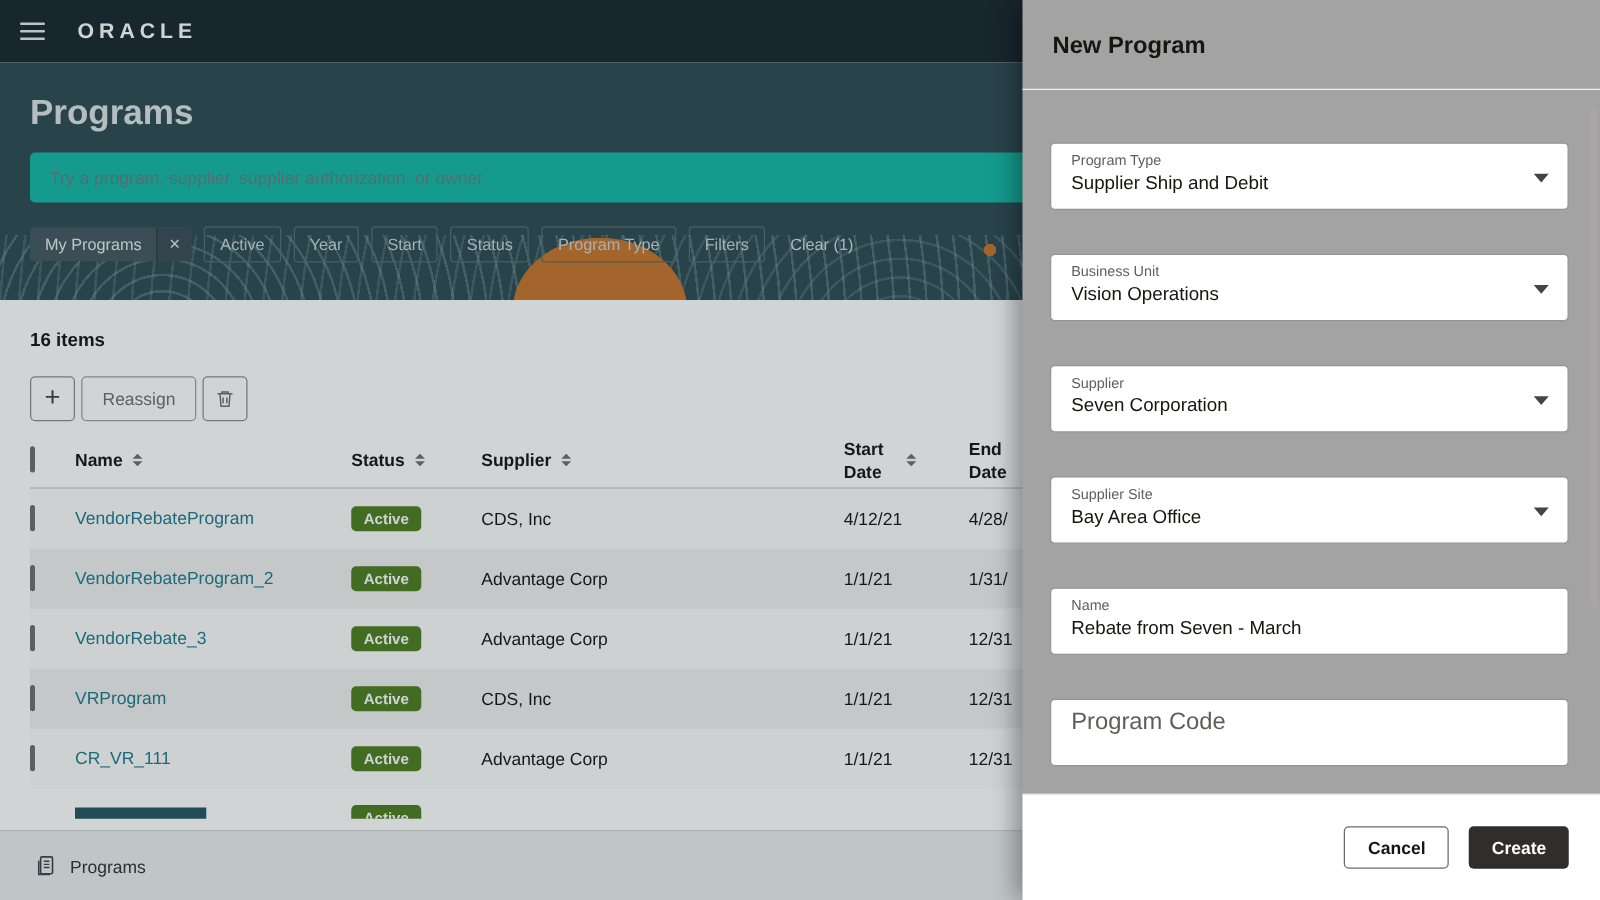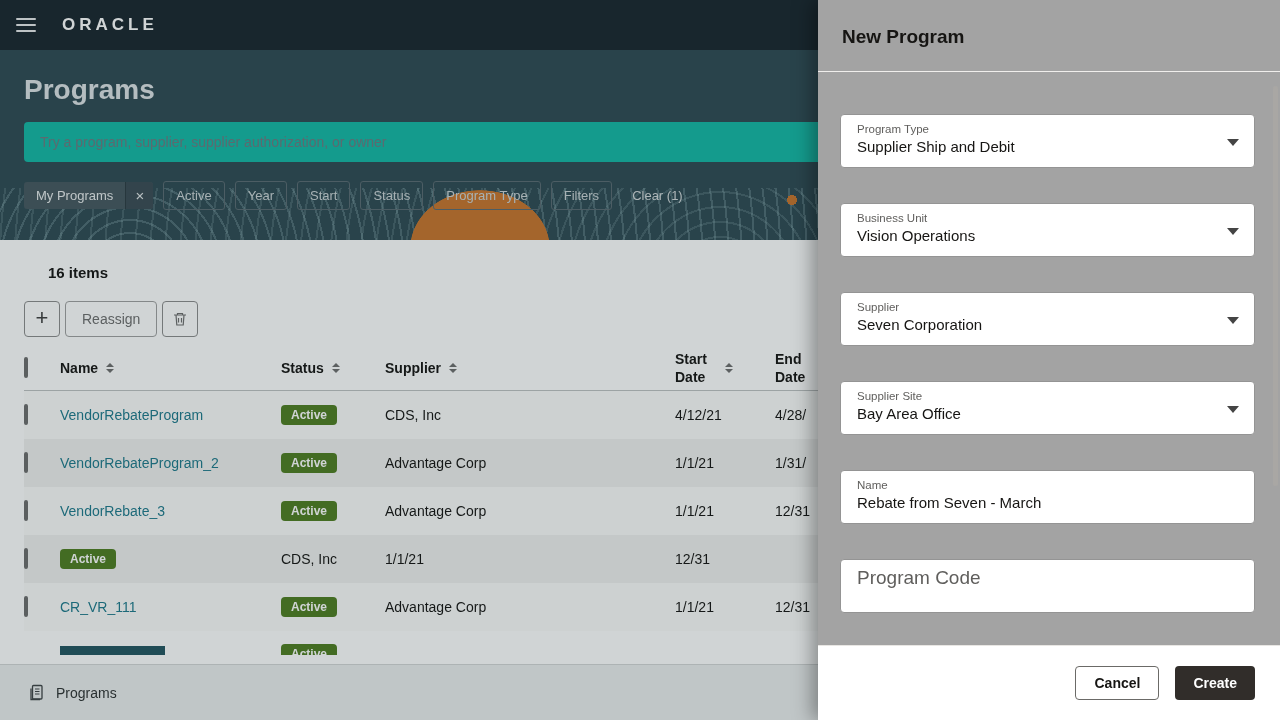--- a/index.html
+++ b/index.html
@@ -32,21 +32,21 @@
   .chips { position:relative; z-index:1; margin-top:19px; display:flex; align-items:center; gap:10px; }
   .chip-selected { display:flex; align-items:stretch; border-radius:3px; overflow:hidden; background:#47585f; cursor:pointer; }
   .chip-selected .chip-label { padding:6px 12px; font-size:13px; color:#e9edee; }
   .chip-selected .chip-x { width:28px; display:flex; align-items:center; justify-content:center;
                            background:#3b4c54; border-left:1px solid #2c3b42; color:#e3e7e8; font-size:15px; cursor:pointer; }
   .chip-x::before { content:"×"; }
   .chip { padding:6px 12px; font-size:13px; color:#ccd4d6; border:1px solid #5a6b72; border-radius:3px; background:transparent; cursor:pointer; }
   .chip-clear { margin-left:10px; font-size:13px; color:#d5dbdc; cursor:pointer; }
 
   .content { position:absolute; top:240px; left:0; right:0; bottom:56px; background:#ffffff; padding:0 24px; overflow:hidden; }
-  .items-count { padding-top:24px; font-size:15px; font-weight:700; color:#161513;margin-left:24px; }
+  .items-count { padding-top:24px; font-size:15px; font-weight:700; color:#161513; }
   .toolbar { margin-top:20px; display:flex; align-items:center; gap:5px; }
   .btn-square { width:36px; height:36px; border:1px solid #8d8d8d; border-radius:4px; background:#fff;
                 display:flex; align-items:center; justify-content:center; cursor:pointer; }
   .btn-add::before { content:"+"; font-size:22px; color:#3f3f3f; line-height:1; margin-top:-2px; }
   .btn-reassign { height:36px; padding:0 16px; border:1px solid #a0a0a0; border-radius:4px; background:#fff;
                   font-size:14px; color:#6e6e6e; font-family:"Liberation Sans",sans-serif; cursor:pointer; }
 
   .table { margin-top:8px; }
   .tr { display:grid; grid-template-columns:36px 221px 104px 290px 100px 1fr; align-items:center; }
   .thead { height:46px; border-bottom:1px solid #bfc2c2; }
@@ -84,21 +84,21 @@
   .panel-title { font-size:19px; font-weight:700; color:#161513; }
   .panel-body { padding:42px 25px 0 22px; }
   .field { position:relative; height:54px; border:1px solid #949494; border-radius:4px;
            padding:8px 40px 0 16px; margin-bottom:35px; background:#fff; cursor:text; }
   .field-label { display:block; font-size:11.5px; color:#5f5e5c; margin-bottom:3px; }
   .field-value { display:block; font-size:15px; color:#161513; white-space:nowrap; overflow:hidden; }
   .field.empty { display:flex; align-items:center; padding-top:0; }
   .field.empty .field-label { font-size:19px; margin-bottom:16px; }
   .caret { position:absolute; right:15px; top:50%; margin-top:-2px; width:0; height:0; cursor:pointer;
            border-left:6px solid transparent; border-right:6px solid transparent; border-top:7px solid #444444; }
-  .panel-footer { position:absolute; bottom:0; left:0; right:0; height:75px; background:#fff;
+  .panel-footer { position:absolute; bottom:0; left:0; right:0; height:85px; background:#fff;
                   border-top:1px solid #e8e6e3; display:flex; align-items:center; justify-content:flex-end;
                   gap:16px; padding-right:25px; }
   .btn-cancel { height:34px; padding:0 18px; border:1px solid #6b6a67; border-radius:4px; background:#fff;
                 font-size:14px; font-weight:700; color:#161513; font-family:"Liberation Sans",sans-serif; cursor:pointer; }
   .btn-create { height:34px; padding:0 18px; border:none; border-radius:4px; background:#312d2a;
                 font-size:14px; font-weight:700; color:#ffffff; font-family:"Liberation Sans",sans-serif; cursor:pointer; }
   .panel-scrollbar { position:absolute; right:2px; top:80px; bottom:4px; width:5px; }
   .panel-scrollbar .thumb { width:5px; height:400px; margin-top:6px; background:#a9a7a4; border-radius:3px; cursor:grab; }
 </style>
 </head>
@@ -206,20 +206,21 @@
         <div class="tr row">
           <div><span class="checkbox"></span></div>
           <div><a class="cell-link">VendorRebate_3</a></div>
           <div><span class="badge">Active</span></div>
           <div class="cell-text">Advantage Corp</div>
           <div class="cell-text">1/1/21</div>
           <div class="cell-text">12/31</div>
         </div>
         <div class="tr row">
           <div><span class="checkbox"></span></div>
+          <div><a class="cell-link">VRProgram</a></div>
           <div><span class="badge">Active</span></div>
           <div class="cell-text">CDS, Inc</div>
           <div class="cell-text">1/1/21</div>
           <div class="cell-text">12/31</div>
         </div>
         <div class="tr row">
           <div><span class="checkbox"></span></div>
           <div><a class="cell-link">CR_VR_111</a></div>
           <div><span class="badge">Active</span></div>
           <div class="cell-text">Advantage Corp</div>

